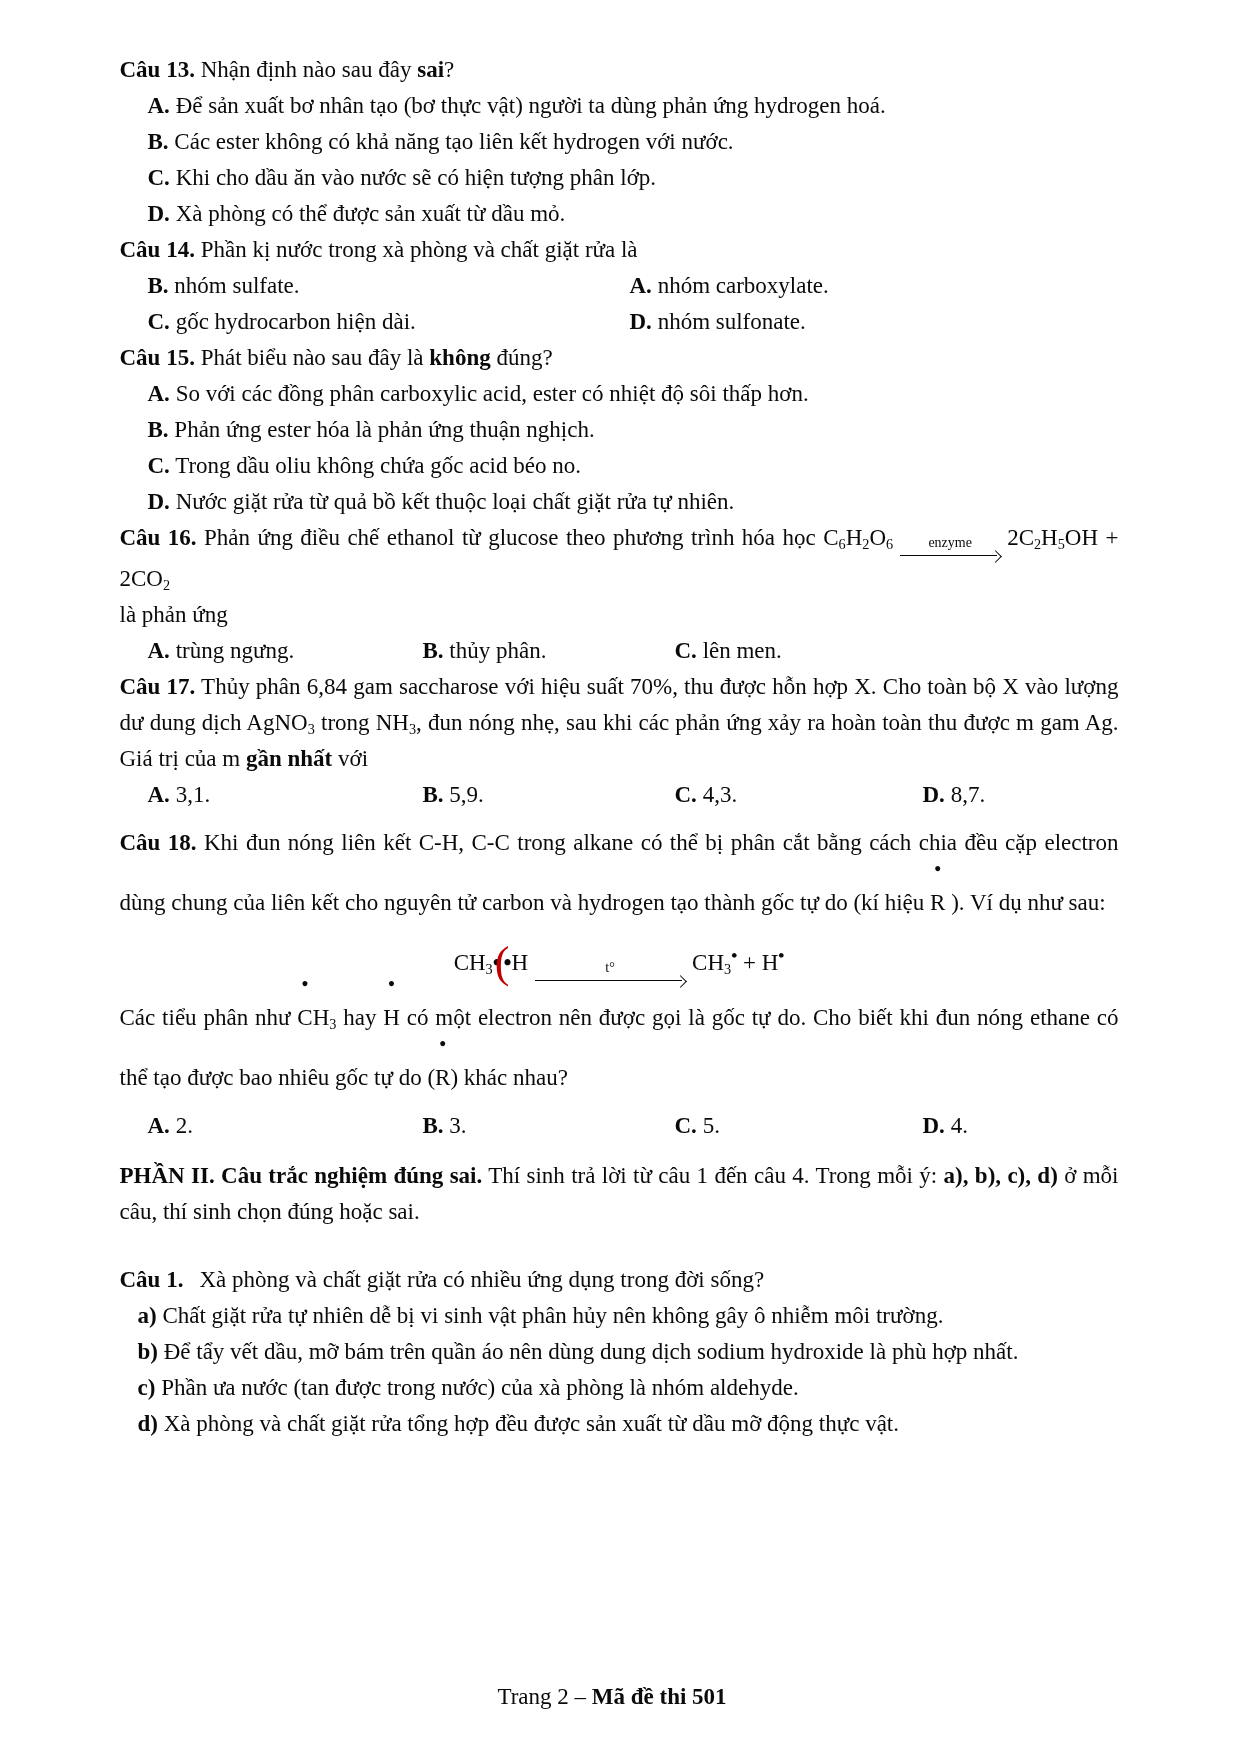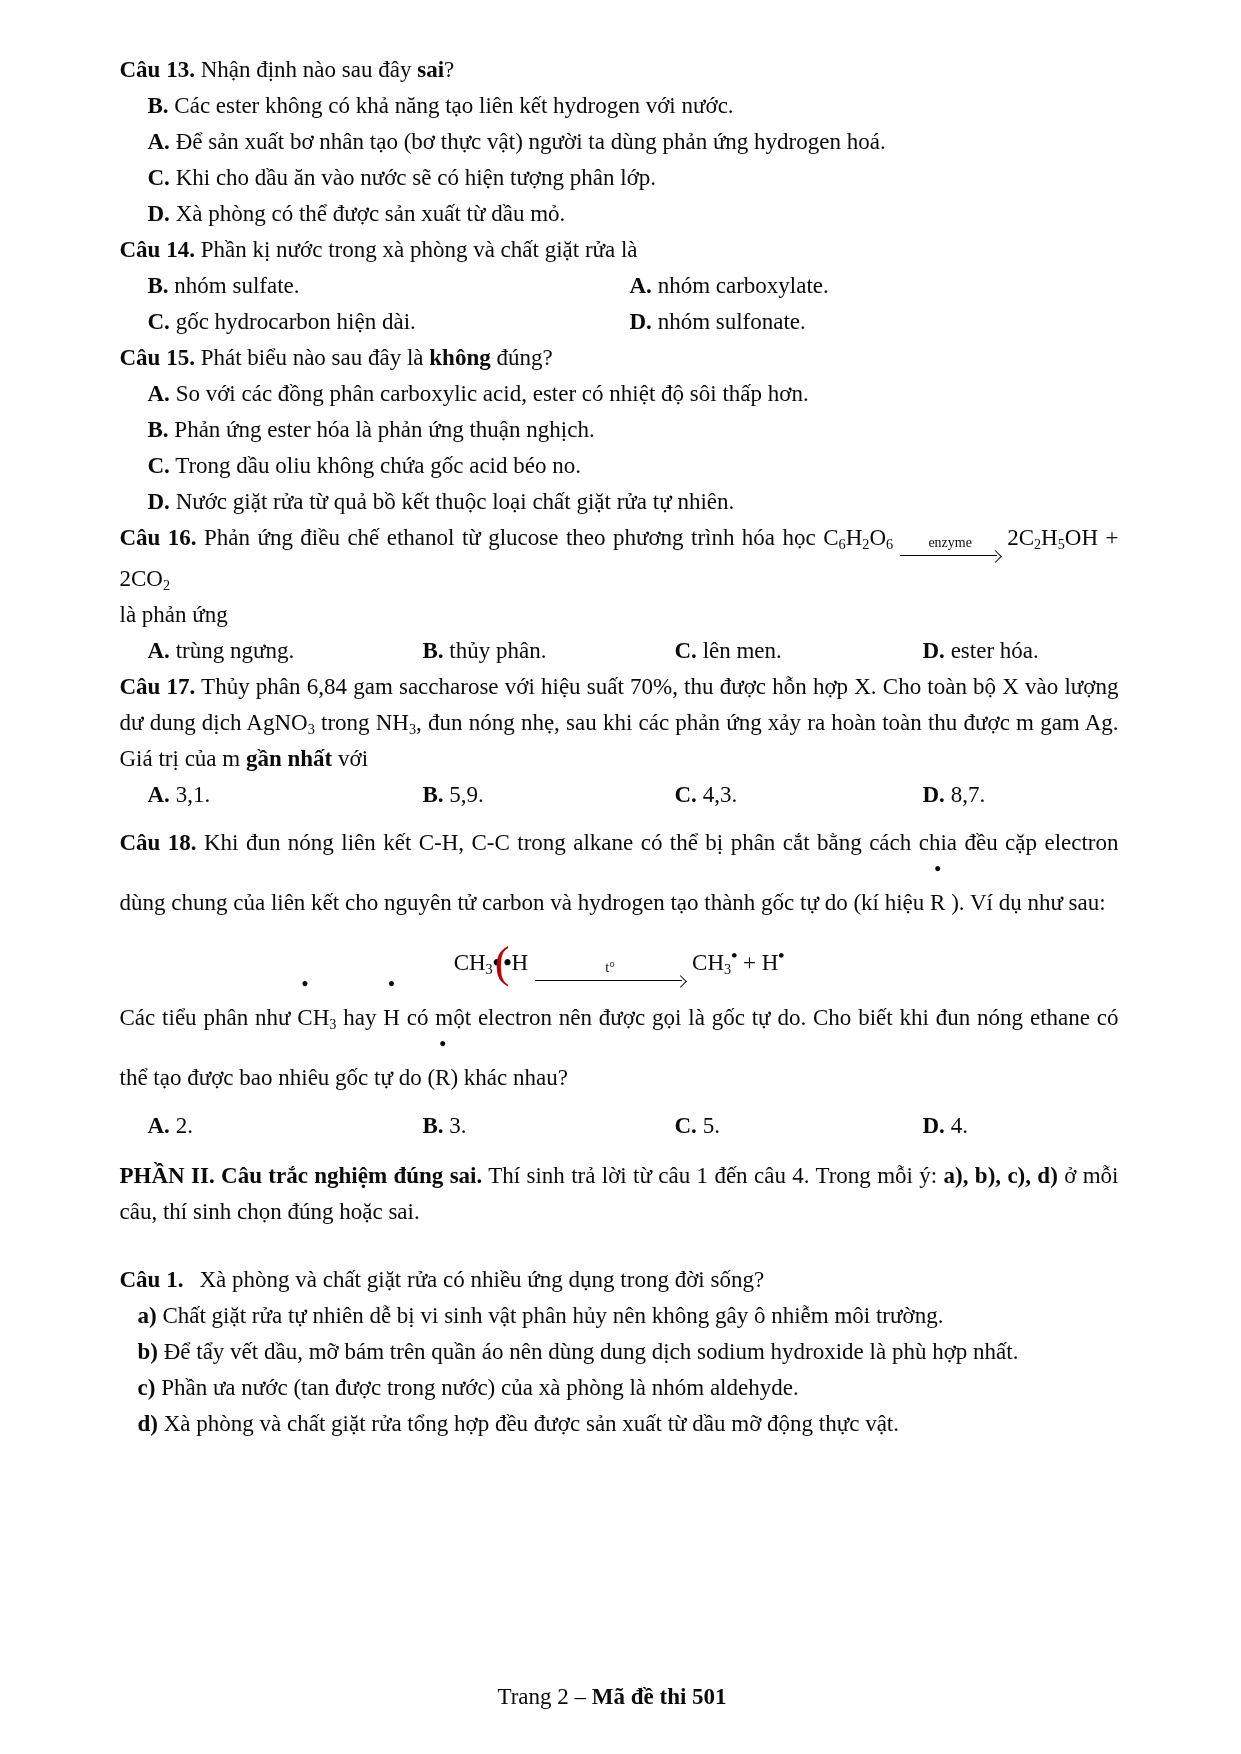--- a/index.html
+++ b/index.html
@@ -73,22 +73,22 @@
 </style>
 </head>
 <body>
 
 <div class="page">
 
   <div>
     <div class="q-line">
       <span class="b">Câu 13.</span><span> Nhận định nào sau đây </span><span class="b">sai</span><span>?</span>
     </div>
+    <div class="indent"><span class="b">A.</span><span> Để sản xuất bơ nhân tạo (bơ thực vật) người ta dùng phản ứng hydrogen hoá.</span></div>
     <div class="indent"><span class="b">B.</span><span> Các ester không có khả năng tạo liên kết hydrogen với nước.</span></div>
-    <div class="indent"><span class="b">A.</span><span> Để sản xuất bơ nhân tạo (bơ thực vật) người ta dùng phản ứng hydrogen hoá.</span></div>
     <div class="indent"><span class="b">C.</span><span> Khi cho dầu ăn vào nước sẽ có hiện tượng phân lớp.</span></div>
     <div class="indent"><span class="b">D.</span><span> Xà phòng có thể được sản xuất từ dầu mỏ.</span></div>
   </div>
 
   <div>
     <div class="q-line">
       <span class="b">Câu 14.</span><span> Phần kị nước trong xà phòng và chất giặt rửa là</span>
     </div>
     <div class="opts2">
       <div><span class="b">B.</span><span> nhóm sulfate.</span></div>
@@ -115,21 +115,20 @@
       <span class="b">Câu 16.</span><span> Phản ứng điều chế ethanol từ glucose theo phương trình hóa học </span><span><span>C</span><sub>6</sub><span>H</span><sub>2</sub><span>O</span><sub>6</sub></span><span class="rxn">
           <span class="lbl">enzyme</span>
           <span class="shaft shaft-sm"></span>
         </span><span><span>2C</span><sub>2</sub><span>H</span><sub>5</sub><span>OH + 2CO</span><sub>2</sub></span>
     </div>
     <div>là phản ứng</div>
     <div class="opts4">
       <div><span class="b">A.</span><span> trùng ngưng.</span></div>
       <div><span class="b">B.</span><span> thủy phân.</span></div>
       <div><span class="b">C.</span><span> lên men.</span></div>
-      <div><span class="b">D.</span><span> ester hóa.</span></div>
     </div>
   </div>
 
   <div>
     <div class="just">
       <span class="b">Câu 17.</span><span> Thủy phân 6,84 gam saccharose với hiệu suất 70%, thu được hỗn hợp X. Cho toàn bộ X vào lượng dư dung dịch AgNO</span><sub>3</sub><span> trong NH</span><sub>3</sub><span>, đun nóng nhẹ, sau khi các phản ứng xảy ra hoàn toàn thu được m gam Ag. Giá trị của m </span><span class="b">gần nhất</span><span> với</span>
     </div>
     <div class="opts4">
       <div><span class="b">A.</span><span> 3,1.</span></div>
       <div><span class="b">B.</span><span> 5,9.</span></div>

